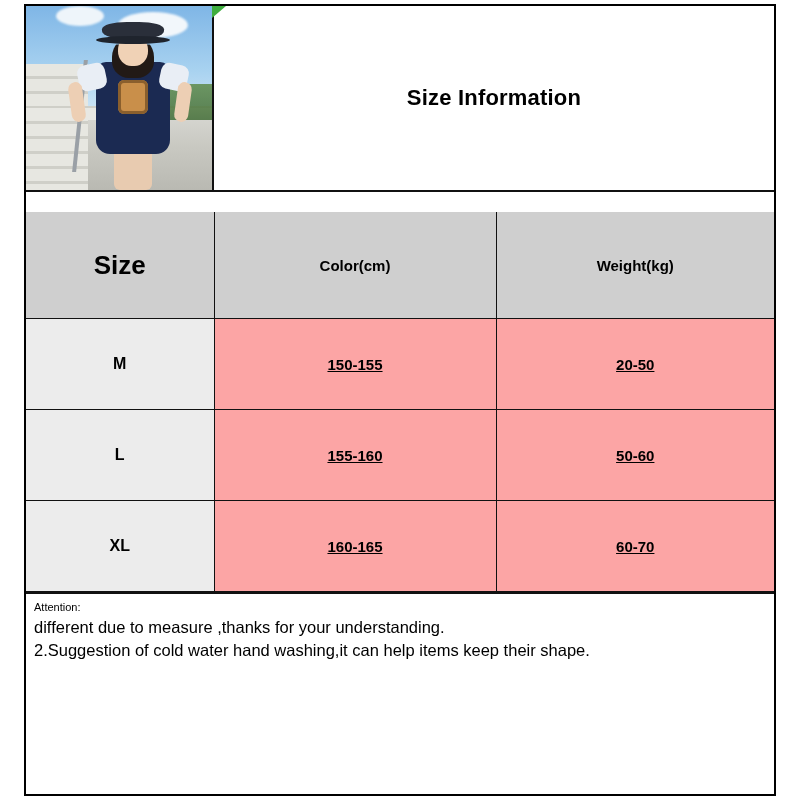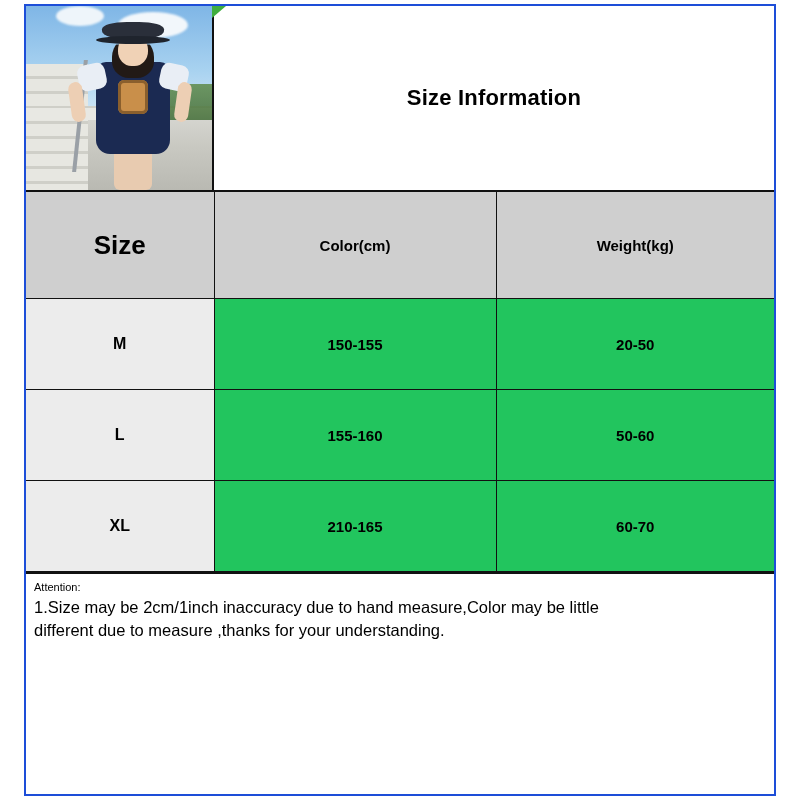--- a/index.html
+++ b/index.html
@@ -20,21 +20,21 @@
     height: 800px;
     box-sizing: border-box;
   }
   
   .sheet {
     position: absolute;
     left: 24px;
     top: 4px;
     width: 752px;
     height: 792px;
-    border: 2px solid #1d4ed8;
+    border: 2px solid #000000;
     box-sizing: border-box;
     background: #fff;
   }
   
   .top-band {
     display: flex;
     height: 186px;
     border-bottom: 2px solid #111;
     box-sizing: border-box;
   }
@@ -151,20 +151,21 @@
   .title-text {
     font-size: 22px;
     font-weight: bold;
     letter-spacing: .2px;
   }
   
   table.size-table {
     width: 100%;
     border-collapse: collapse;
     table-layout: fixed;
+    margin-top: 20px;
   }
   table.size-table col.c1 { width: 188px; }
   table.size-table col.c2 { width: 282px; }
   table.size-table col.c3 { width: auto; }
   table.size-table th, table.size-table td {
     border: 1px solid #111;
     text-align: center;
     font-weight: bold;
   }
   table.size-table thead th {
@@ -178,21 +179,22 @@
   table.size-table tbody td {
     height: 88px;
     font-size: 15px;
     background: #f1f1f1;
   }
   table.size-table tbody td.size-cell {
     background: #ececec;
     font-size: 16px;
   }
   table.size-table tbody td.val-cell {
-    background: #22c55e;
+    background: #fca5a5;
+    text-decoration: underline;
   }
   
   table.size-table tr > *:first-child { border-left: none; }
   table.size-table tr > *:last-child { border-right: none; }
   table.size-table thead tr > * { border-top: none; }
 
   .attention {
     border-top: 2px solid #111;
     padding: 6px 8px 4px 8px;
     box-sizing: border-box;
@@ -271,26 +273,26 @@
           <td class="val-cell">150-155</td>
           <td class="val-cell">20-50</td>
         </tr>
         <tr>
           <td class="size-cell">L</td>
           <td class="val-cell">155-160</td>
           <td class="val-cell">50-60</td>
         </tr>
         <tr>
           <td class="size-cell">XL</td>
-          <td class="val-cell">210-165</td>
+          <td class="val-cell">160-165</td>
           <td class="val-cell">60-70</td>
         </tr>
       </tbody>
     </table>
 
     <div class="attention">
       <p class="head">Attention:</p>
-      <p>1.Size may be 2cm/1inch inaccuracy due to hand measure,Color may be little</p>
       <p>different due to measure ,thanks for your understanding.</p>
+      <p>2.Suggestion of cold water hand washing,it can help items keep their shape.</p>
     </div>
 
   </div>
 </div>
 
 </body></html>

